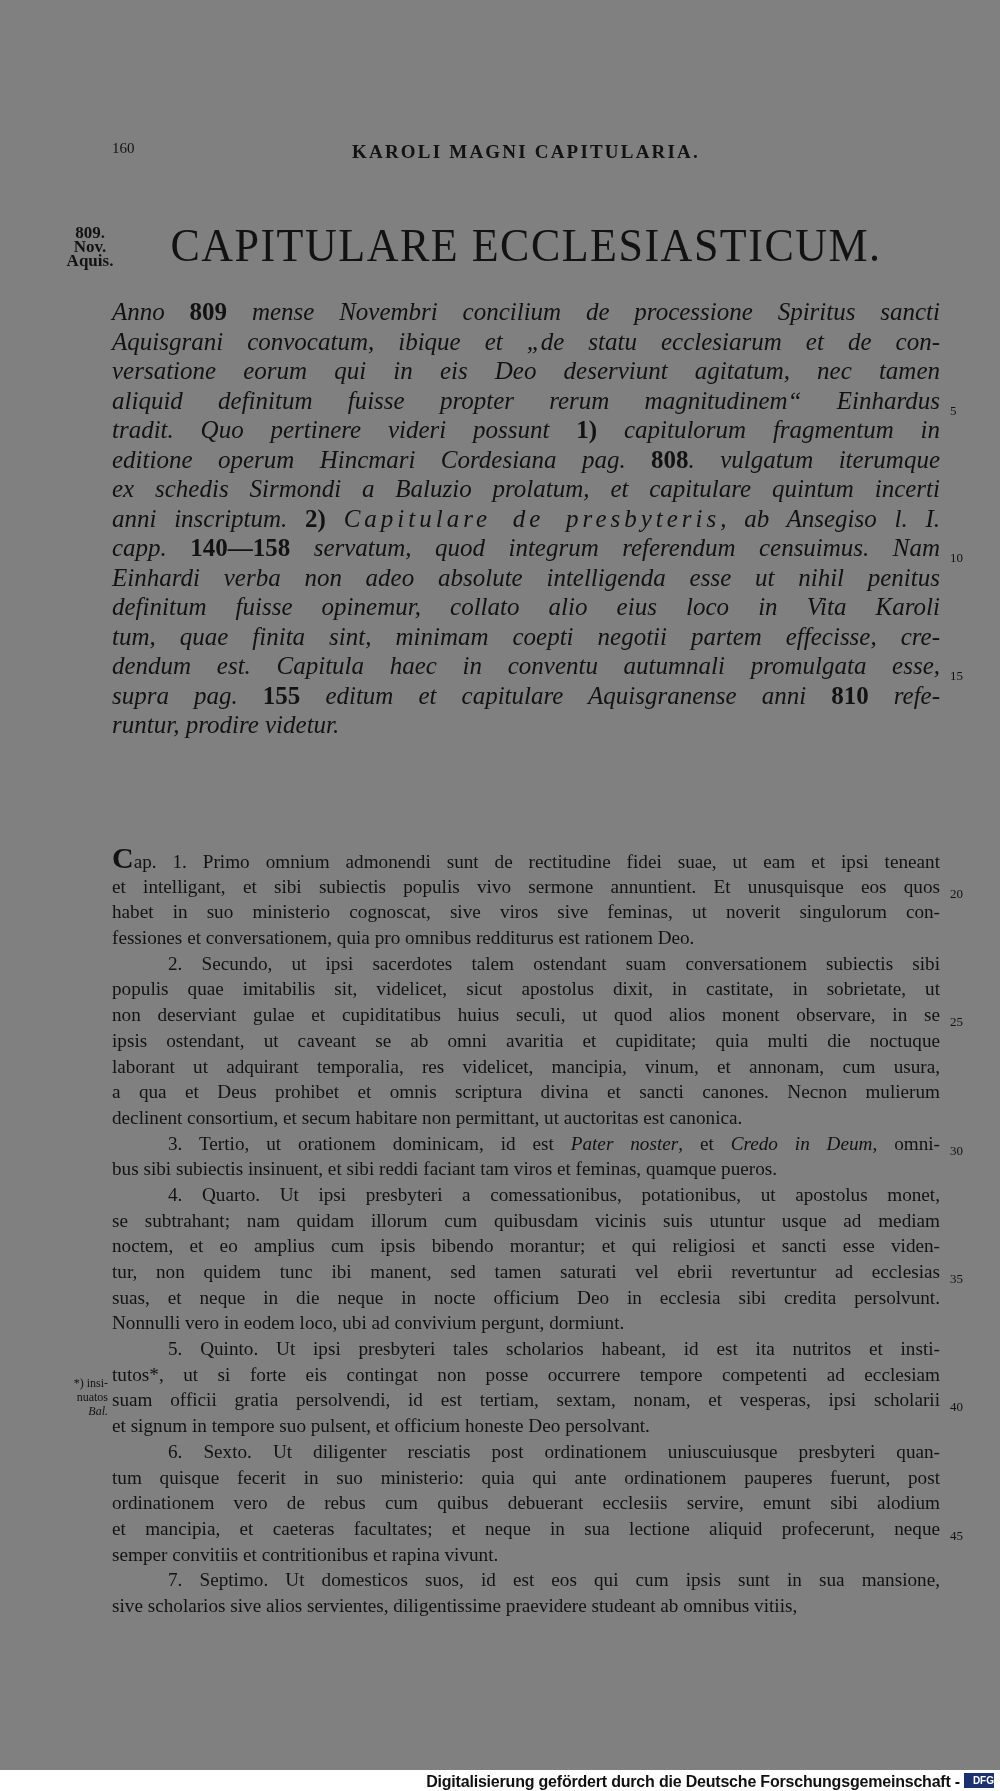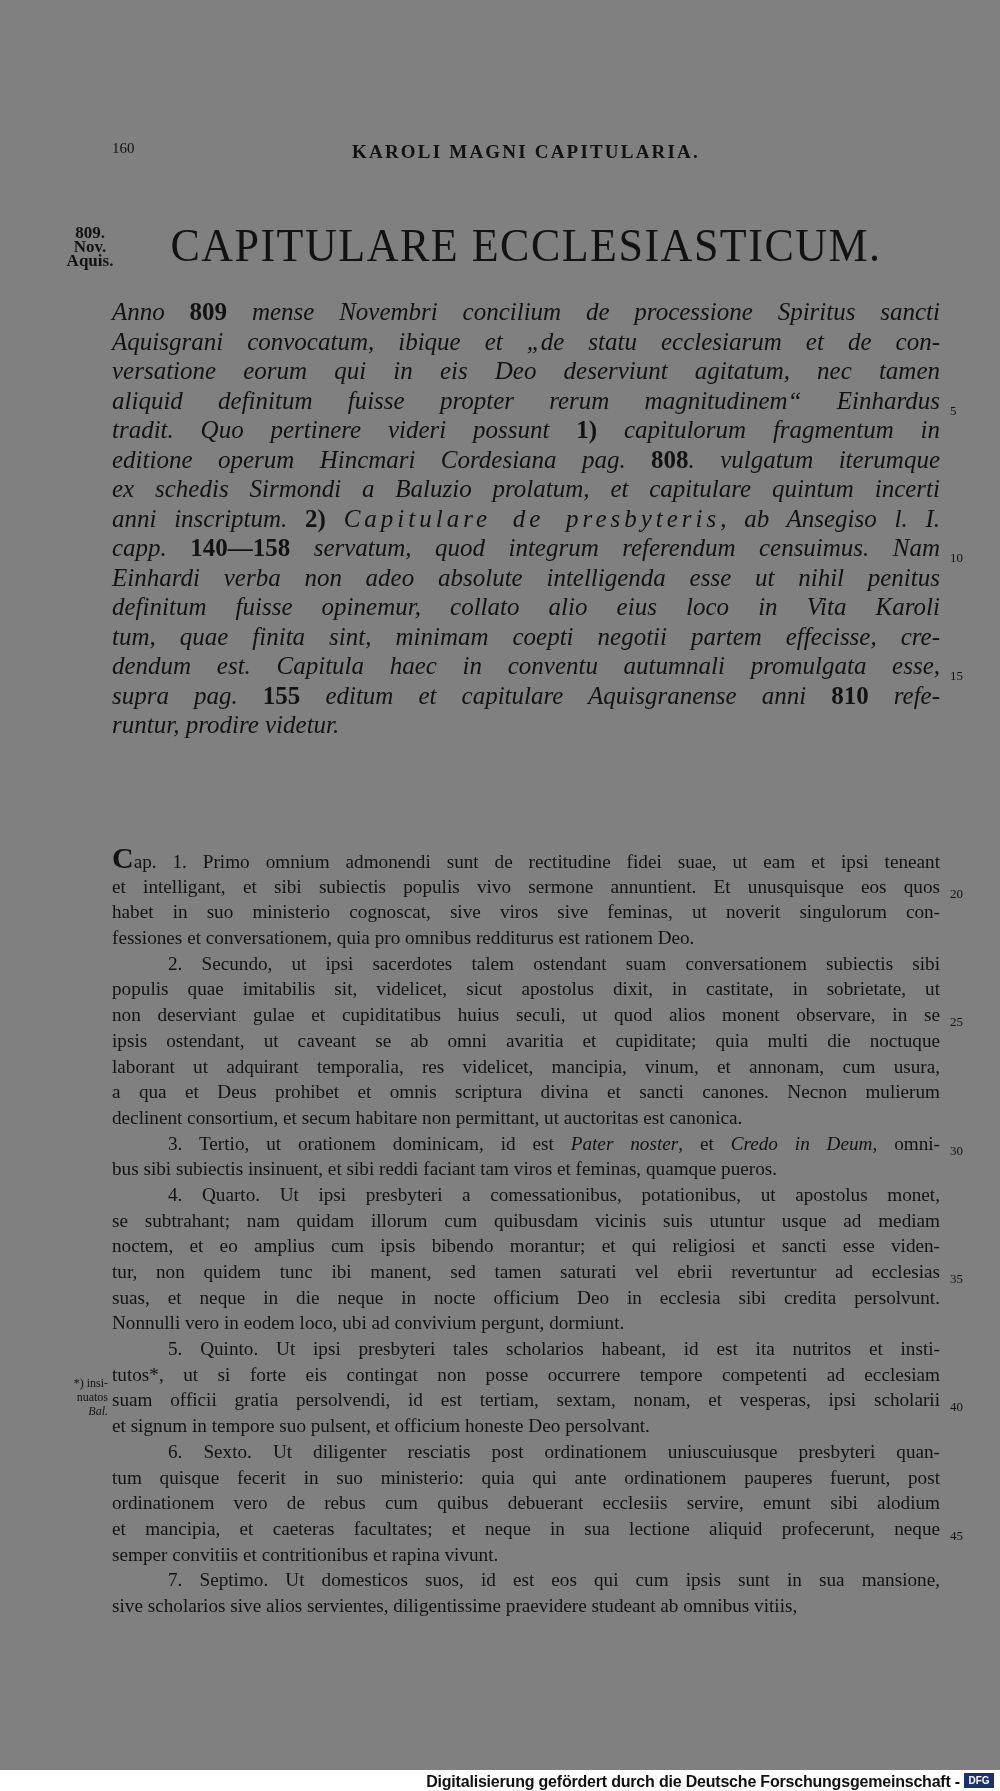--- a/index.html
+++ b/index.html
@@ -59,21 +59,21 @@
     .footer {
       position: absolute; left: 0; top: 1770px; width: 1000px; height: 21px; background: #ffffff;
     }
     .footer-text {
       position: absolute; right: 40px; top: 3px; font-family: "Liberation Sans", "DejaVu Sans", sans-serif;
       font-size: 16px; font-weight: bold; color: #111; letter-spacing: -0.2px;
     }
     .dfg-logo {
       position: absolute; right: 6px; top: 3px; width: 30px; height: 15px; background: #1c2f6e;
       color: #ffffff; font-family: "Liberation Sans", "DejaVu Sans", sans-serif; font-size: 10px;
-      font-weight: bold; text-align: center; line-height: 15px;
+      font-weight: bold; text-align: right; line-height: 15px;
     }
   </style>
 </head>
 <body>
 
 <div class="page">
   <div class="running-head">
     <span class="page-number">160</span>
     <span class="running-title">KAROLI MAGNI CAPITULARIA.</span>
   </div>

